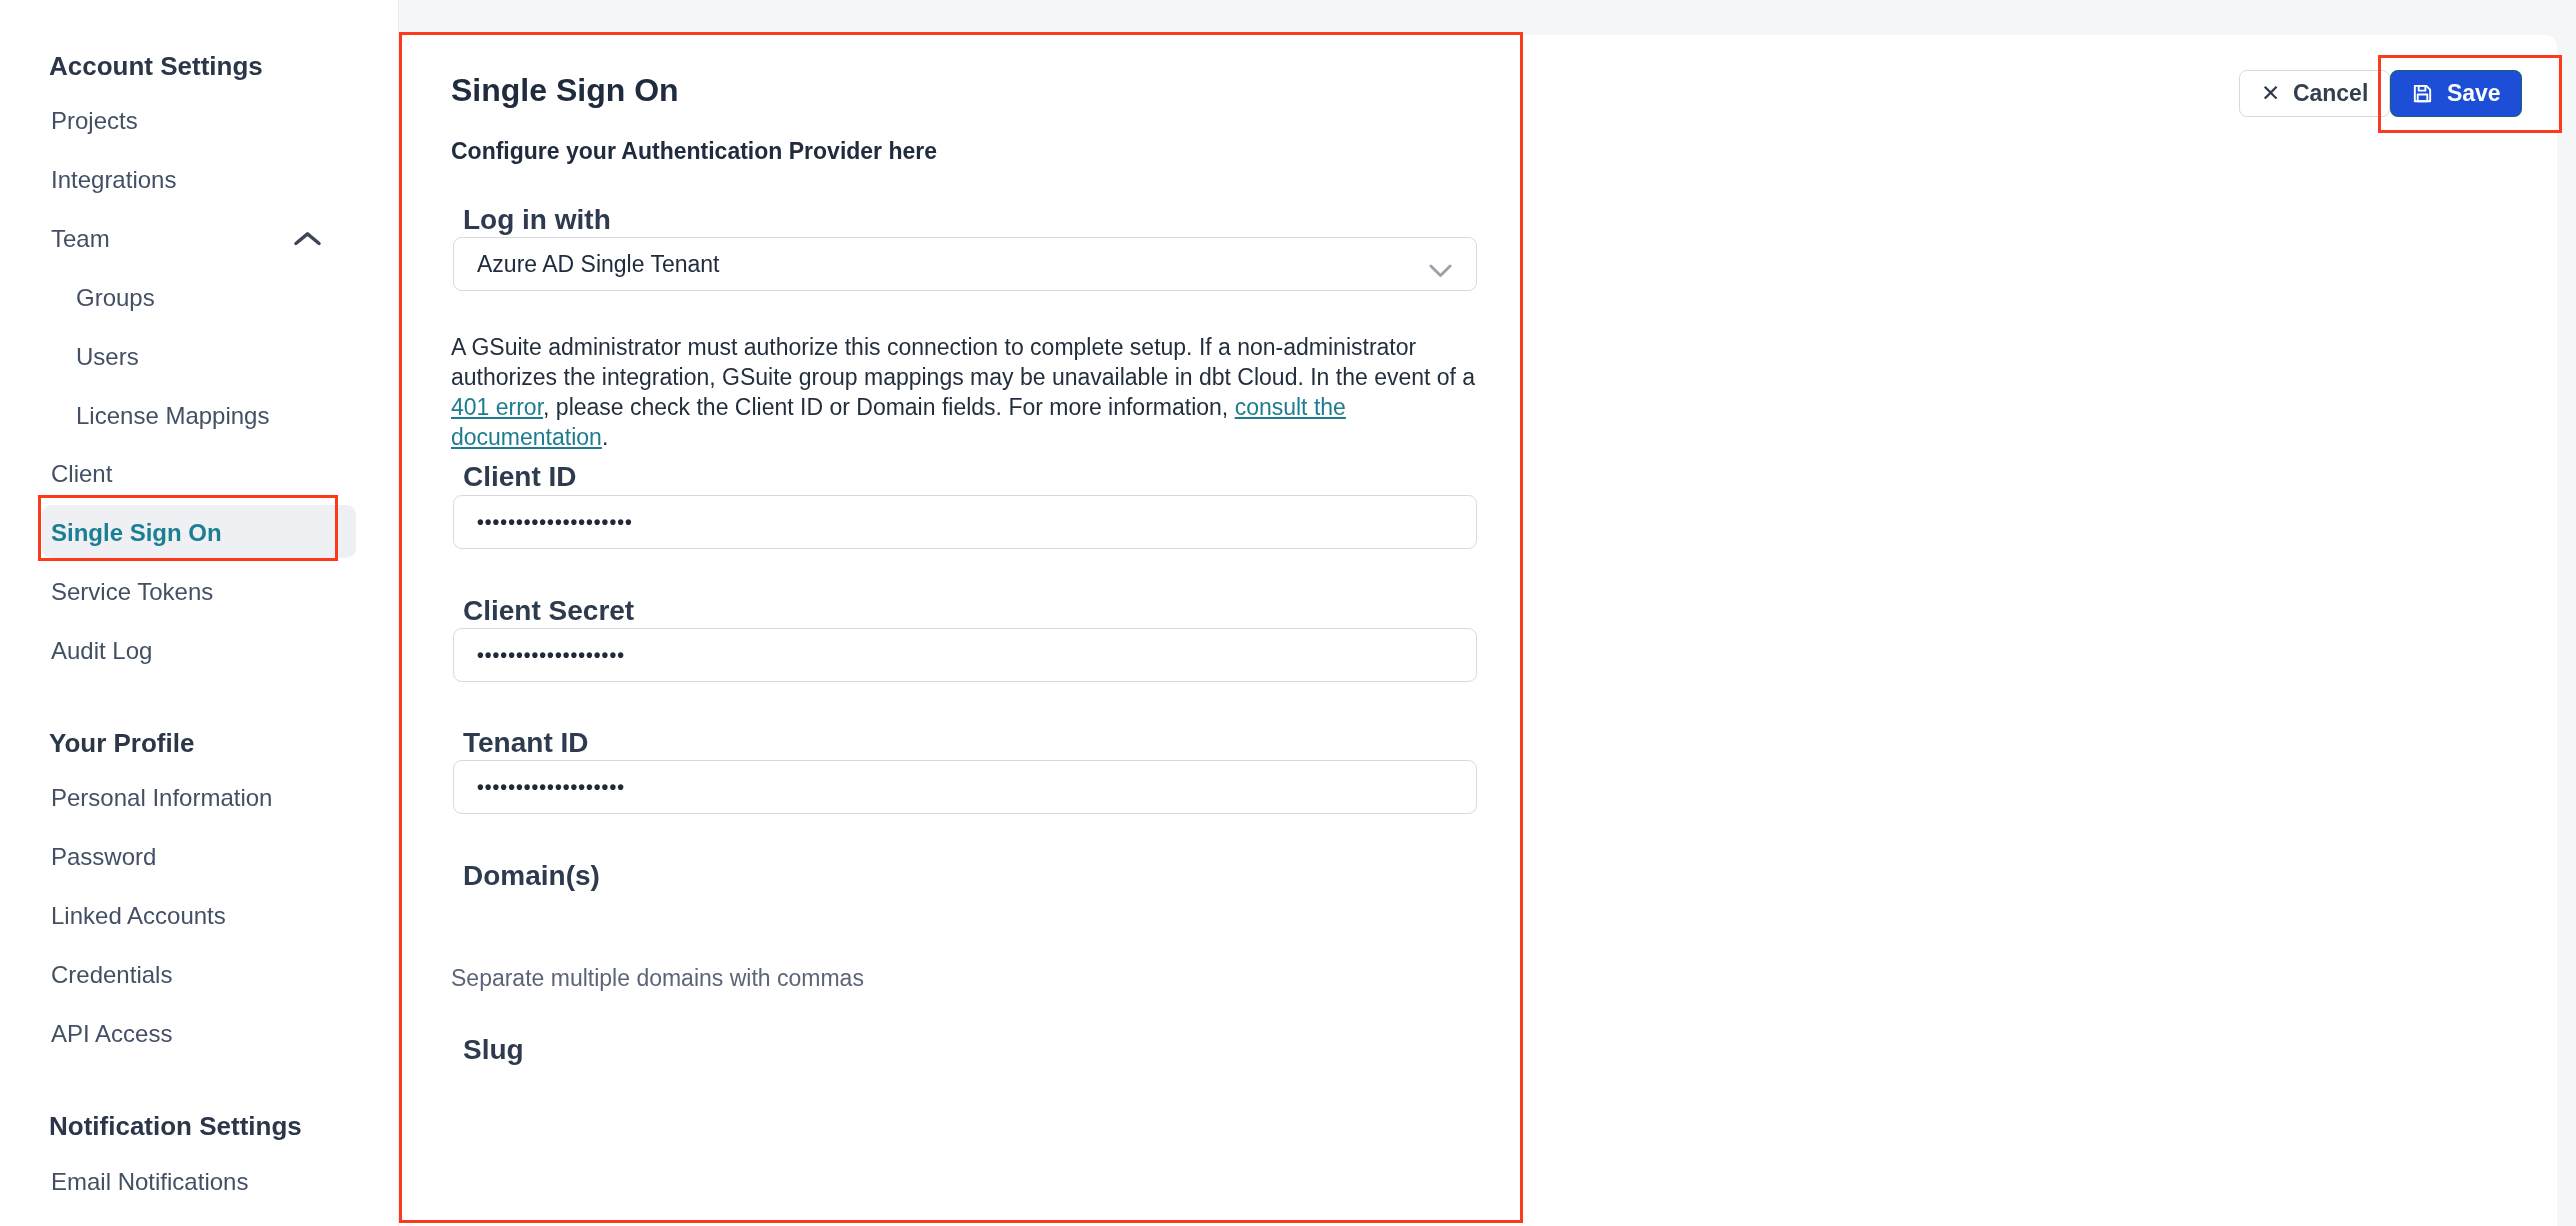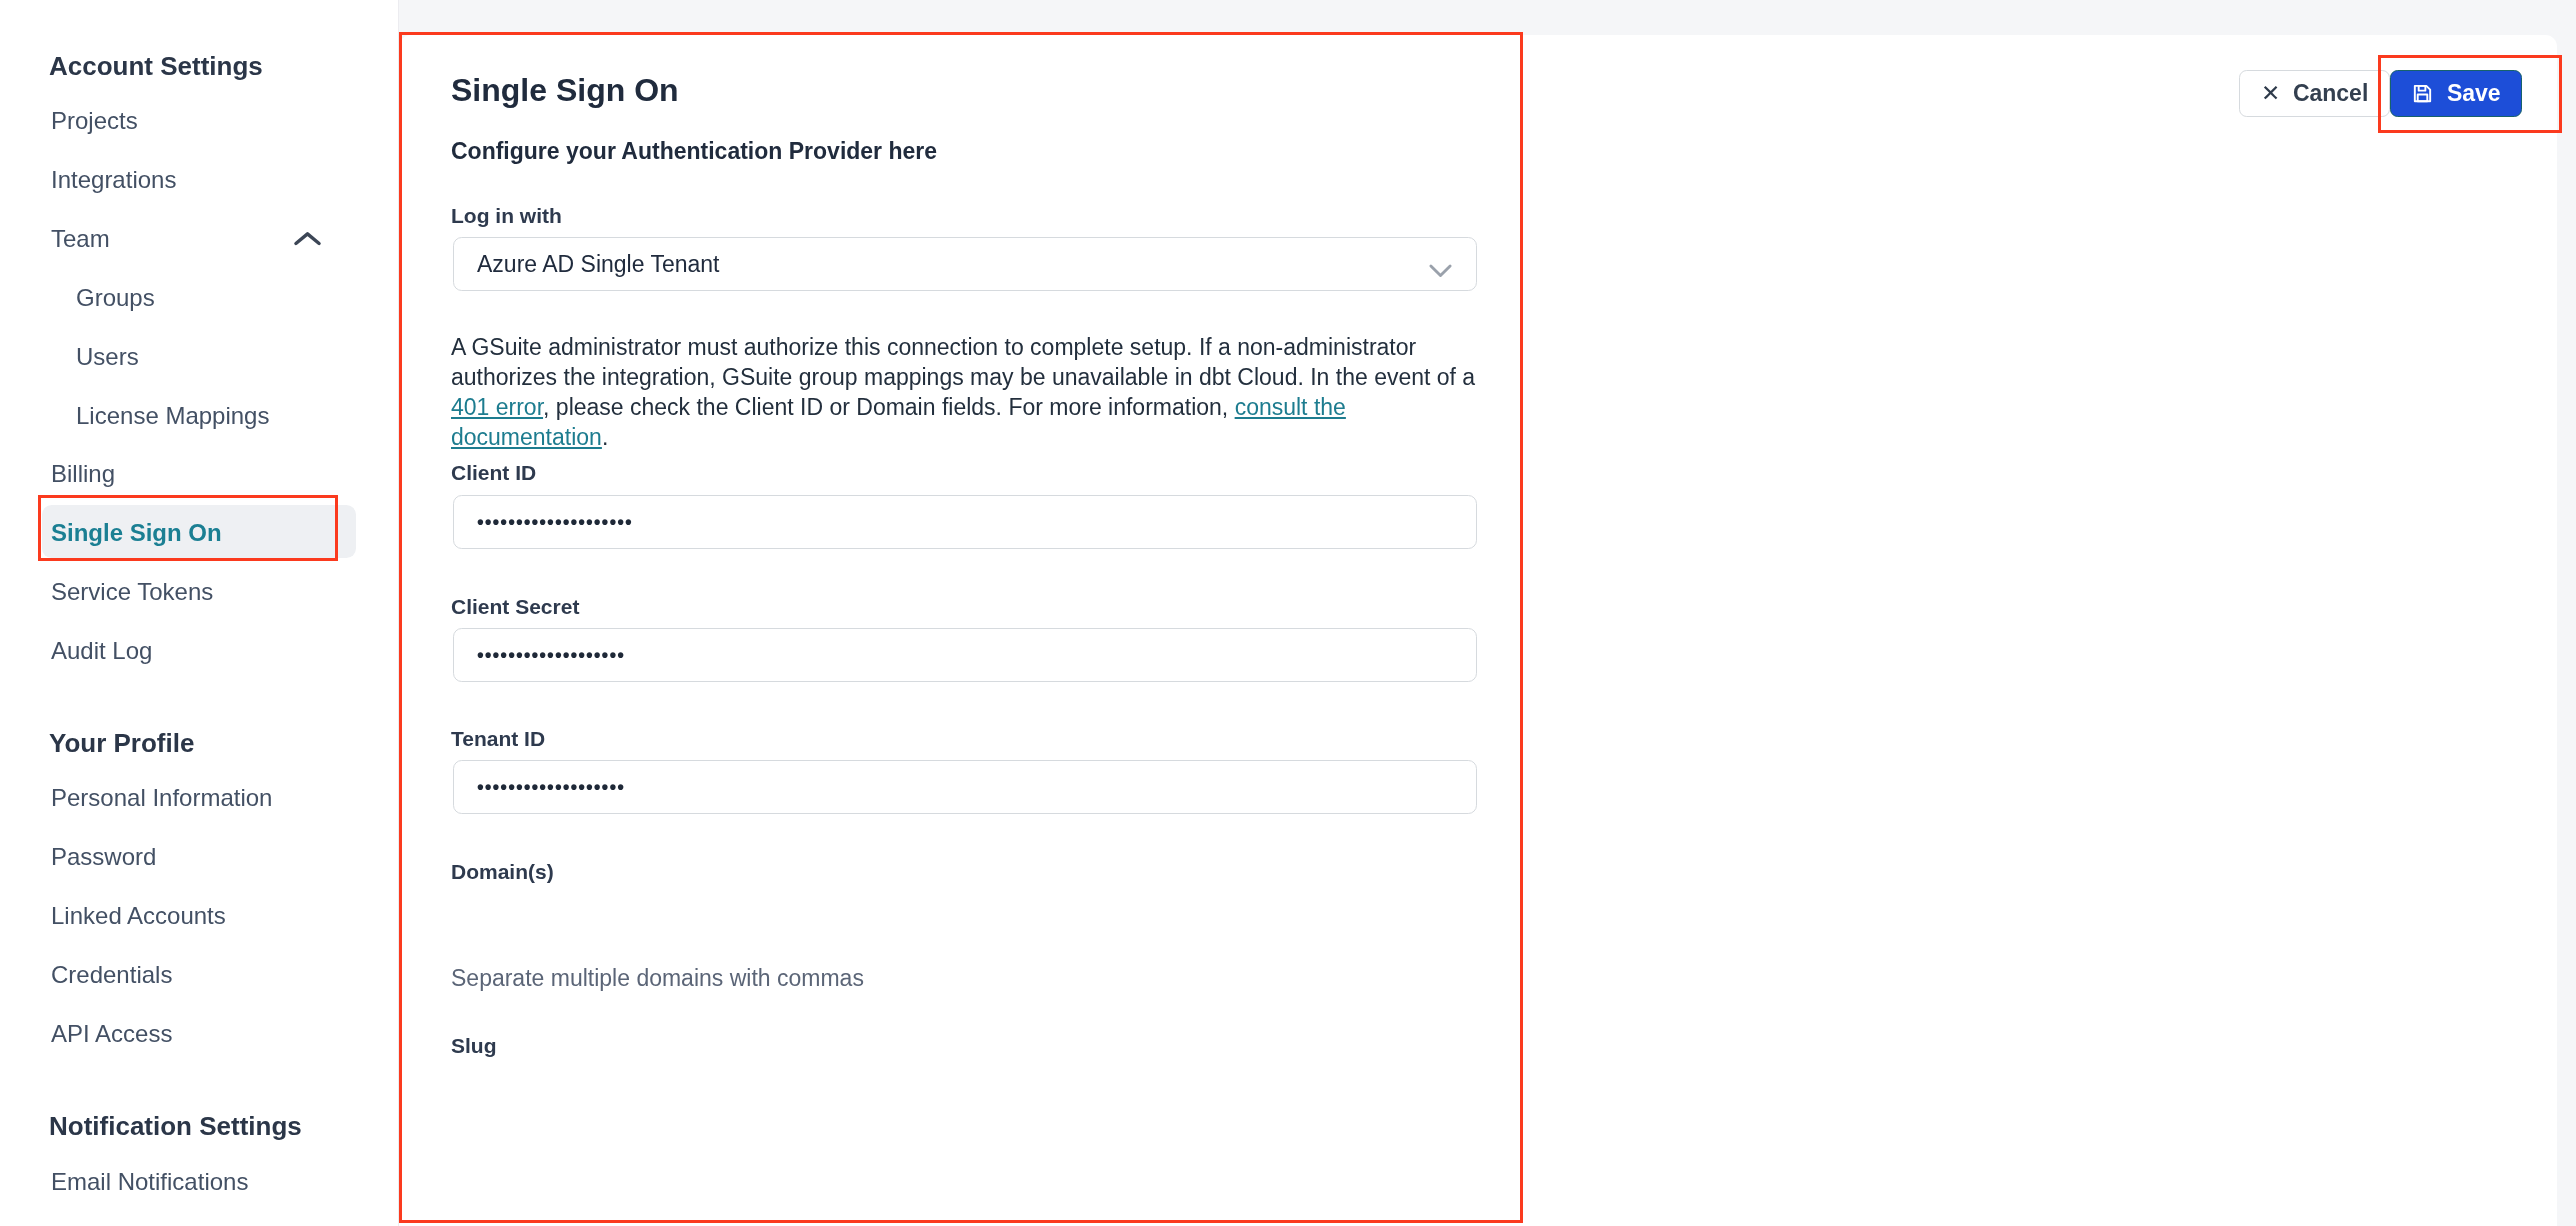--- a/index.html
+++ b/index.html
@@ -40,22 +40,22 @@
   }
   .page-title {
     position: absolute; left: 52px; top: 37px;
     font-size: 32px; font-weight: 700; color: #202b3d;
   }
   .page-subtitle {
     position: absolute; left: 52px; top: 103px;
     font-size: 23px; font-weight: 600; color: #202b3d;
   }
   .field-label {
-    position: absolute; left: 52px;
-    font-size: 21px; font-weight: 700; color: #2e3a4e;
+    position: absolute; left: 64px;
+    font-size: 28px; font-weight: 700; color: #2e3a4e;
   }
   .text-input, .select-box {
     position: absolute; left: 54px; width: 1024px; height: 54px;
     border: 1px solid #d6dade; border-radius: 8.7px; background: #fff;
     font-size: 23px; color: #202b3d; padding: 12px 23px;
     font-family: "Liberation Sans", "DejaVu Sans", sans-serif;
     outline: none;
   }
   .text-input.masked {
     font-size: 19.4px; letter-spacing: 1px; font-weight: 700; color: #1f2938;
@@ -103,21 +103,21 @@
   <a class="sb-item" style="top:166px">Integrations</a>
   <a class="sb-item" style="top:225px">Team</a>
   <span class="sb-chevron">
     <svg width="29" height="17.4" viewBox="0 0 30 18">
         <polyline points="3,14 15,4 27,14" fill="none" stroke="#3c4656" stroke-width="3.5" stroke-linecap="round" stroke-linejoin="round"></polyline>
       </svg>
   </span>
   <a class="sb-item indent" style="top:284px">Groups</a>
   <a class="sb-item indent" style="top:343px">Users</a>
   <a class="sb-item indent" style="top:402px">License Mappings</a>
-  <a class="sb-item" style="top:460px">Billing</a>
+  <a class="sb-item" style="top:460px">Client</a>
   <a class="sb-item active" style="top:519px">Single Sign On</a>
   <a class="sb-item" style="top:578px">Service Tokens</a>
   <a class="sb-item" style="top:637px">Audit Log</a>
 
   <div class="sb-title" style="top:728px">Your Profile</div>
   <a class="sb-item" style="top:784px">Personal Information</a>
   <a class="sb-item" style="top:843px">Password</a>
   <a class="sb-item" style="top:902px">Linked Accounts</a>
   <a class="sb-item" style="top:961px">Credentials</a>
   <a class="sb-item" style="top:1020px">API Access</a>

